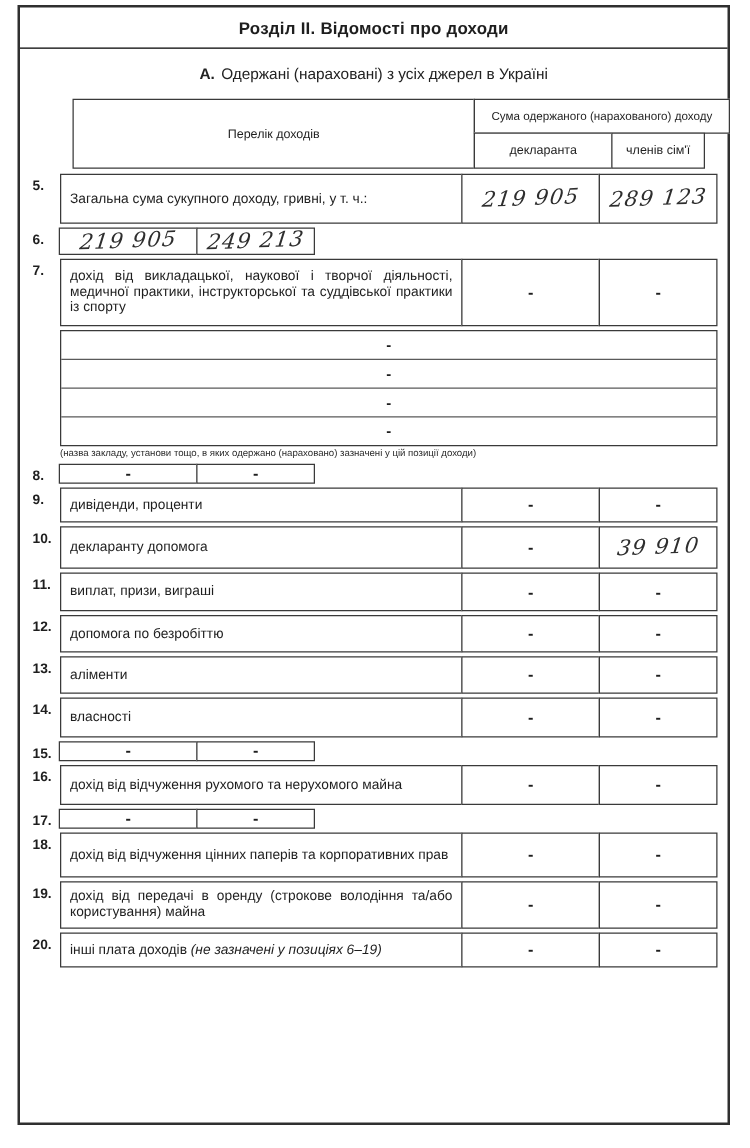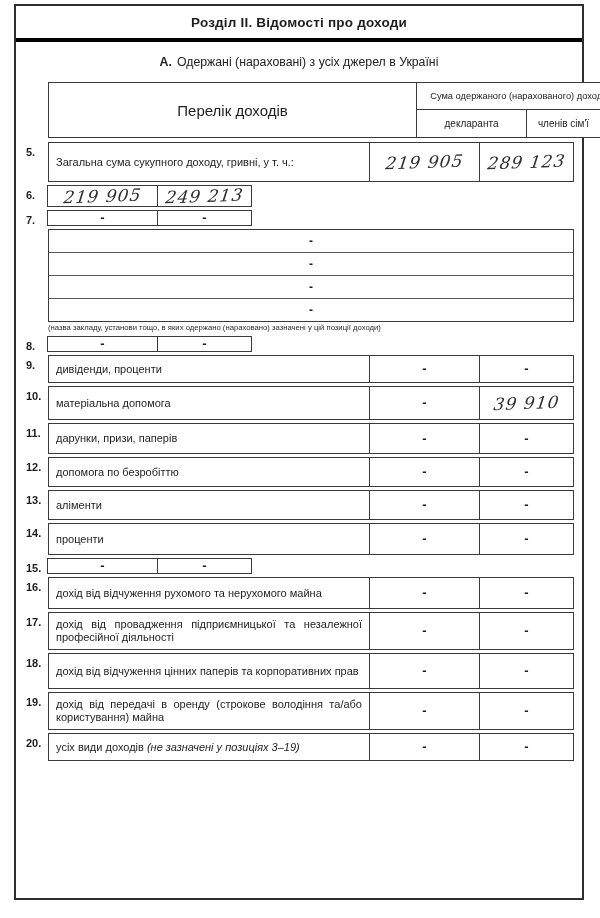--- a/index.html
+++ b/index.html
@@ -6,21 +6,21 @@
   body{
     width:600px;height:918px;background:#ffffff;position:relative;
     font-family:"Liberation Sans", sans-serif;color:#1e1e1e;
     -webkit-font-smoothing:antialiased;
   }
   .outer{
     position:absolute;left:14px;top:4px;width:570px;height:896px;
     border:2px solid #2f2f2f;box-sizing:border-box;background:#fff;
   }
   .title{
-    height:32px;border-bottom:4px solid #000000;
+    height:32px;border-bottom:1px solid #000000;
     display:flex;align-items:center;justify-content:center;
     font-weight:bold;font-size:13.5px;letter-spacing:.2px;
   }
   .subtitle{
     height:40px;display:flex;align-items:center;justify-content:center;
     font-size:12.3px;color:#222;
   }
   .subtitle .letter{font-weight:bold;margin-right:5px;}
   .tablewrap{padding:0 9px 4px 6px;}
   .trow{display:flex;margin-bottom:3px;}
@@ -43,22 +43,23 @@
   .dash{font-weight:bold;font-size:13px;line-height:10px;}
   .hw{
     font-family:"DejaVu Serif", serif;font-style:italic;font-weight:normal;
     font-size:17px;color:#2e2e2e;letter-spacing:1px;white-space:nowrap;
     transform:skewX(-9deg) rotate(-2deg);
   }
   
   .hdr{display:flex;margin-bottom:4px;}
   .hdr .spacer{width:26px;flex:none;}
   .hdr .listhead{
-    width:369px;flex:none;height:56px;display:flex;align-items:center;justify-content:center;
-    font-size:15px;
+    width:322px;flex:none;height:56px;display:flex;align-items:center;justify-content:center;
+    font-size:10px;
+    margin-left:10px;
   }
   .amt{width:205px;flex:none;margin-left:-1px;display:flex;flex-direction:column;}
   .amt .amt-top{
     height:28px;display:flex;align-items:center;justify-content:center;
     font-size:9.3px;text-align:center;padding:12px 4px;
   }
   .amt .amt-bottom{display:flex;height:29px;margin-top:-1px;}
   .amt .amt-bottom .cell{
     display:flex;align-items:center;justify-content:center;font-size:10px;
   }
@@ -118,20 +119,23 @@
           <div class="num">6.</div>
           <div class="cell val">
             <span class="hw">219 905</span>
           </div>
           <div class="cell val last">
             <span class="hw">249 213</span>
           </div>
         </div>
         <div class="trow">
           <div class="num">7.</div>
+          <div class="cell desc" style="min-height:54px">
+            <div class="labeltext"><span>дохід від викладацької, наукової і творчої діяльності, медичної практики, інструкторської та суддівської практики із спорту</span> <i></i></div>
+          </div>
           <div class="cell val">
             <span class="dash">-</span>
           </div>
           <div class="cell val last">
             <span class="dash">-</span>
           </div>
         </div>
         <div class="srcblock">
           <div class="srcline">-</div>
           <div class="srcline">-</div>
@@ -156,33 +160,33 @@
           <div class="cell val">
             <span class="dash">-</span>
           </div>
           <div class="cell val last">
             <span class="dash">-</span>
           </div>
         </div>
         <div class="trow">
           <div class="num">10.</div>
           <div class="cell desc" style="min-height:34px">
-            <div class="labeltext"><span>матеріальна допомога</span> <i></i></div>
+            <div class="labeltext"><span>декларанту допомога</span> <i></i></div>
           </div>
           <div class="cell val">
             <span class="dash">-</span>
           </div>
           <div class="cell val last">
             <span class="hw">39 910</span>
           </div>
         </div>
         <div class="trow">
           <div class="num">11.</div>
           <div class="cell desc" style="min-height:31px">
-            <div class="labeltext"><span>дарунки, призи, паперів</span> <i></i></div>
+            <div class="labeltext"><span>виплат, призи, виграші</span> <i></i></div>
           </div>
           <div class="cell val">
             <span class="dash">-</span>
           </div>
           <div class="cell val last">
             <span class="dash">-</span>
           </div>
         </div>
         <div class="trow">
           <div class="num">12.</div>
@@ -204,21 +208,21 @@
           <div class="cell val">
             <span class="dash">-</span>
           </div>
           <div class="cell val last">
             <span class="dash">-</span>
           </div>
         </div>
         <div class="trow">
           <div class="num">14.</div>
           <div class="cell desc" style="min-height:32px">
-            <div class="labeltext"><span>проценти</span> <i></i></div>
+            <div class="labeltext"><span>власності</span> <i></i></div>
           </div>
           <div class="cell val">
             <span class="dash">-</span>
           </div>
           <div class="cell val last">
             <span class="dash">-</span>
           </div>
         </div>
         <div class="trow">
           <div class="num">15.</div>
@@ -236,23 +240,20 @@
           </div>
           <div class="cell val">
             <span class="dash">-</span>
           </div>
           <div class="cell val last">
             <span class="dash">-</span>
           </div>
         </div>
         <div class="trow">
           <div class="num">17.</div>
-          <div class="cell desc" style="min-height:38px">
-            <div class="labeltext"><span>дохід від провадження підприємницької та незалежної професійної діяльності</span> <i></i></div>
-          </div>
           <div class="cell val">
             <span class="dash">-</span>
           </div>
           <div class="cell val last">
             <span class="dash">-</span>
           </div>
         </div>
         <div class="trow">
           <div class="num">18.</div>
           <div class="cell desc" style="min-height:36px">
@@ -273,21 +274,21 @@
           <div class="cell val">
             <span class="dash">-</span>
           </div>
           <div class="cell val last">
             <span class="dash">-</span>
           </div>
         </div>
         <div class="trow">
           <div class="num">20.</div>
           <div class="cell desc" style="min-height:28px">
-            <div class="labeltext"><span>усіх види доходів</span> <i>(не зазначені у позиціях 3–19)</i></div>
+            <div class="labeltext"><span>інші плата доходів</span> <i>(не зазначені у позиціях 6–19)</i></div>
           </div>
           <div class="cell val">
             <span class="dash">-</span>
           </div>
           <div class="cell val last">
             <span class="dash">-</span>
           </div>
         </div>
       </div>
   </div>

